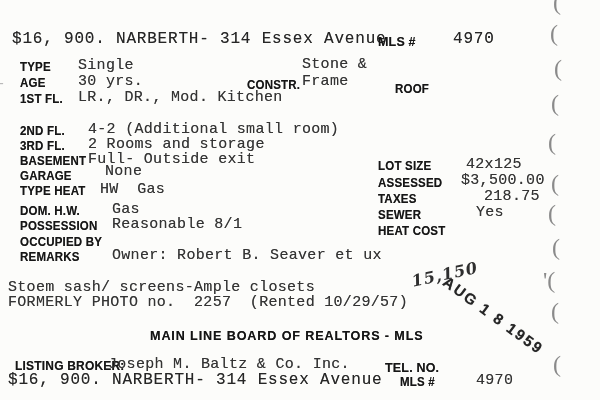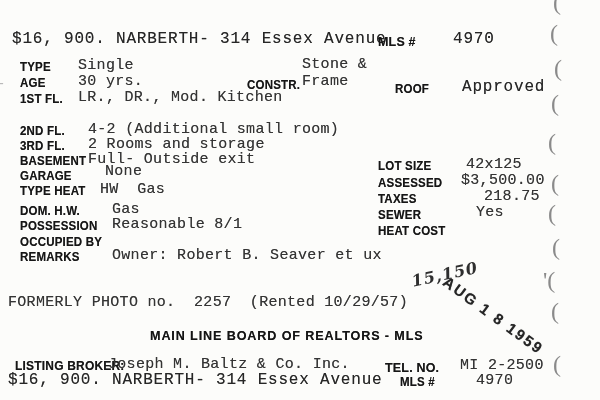--- a/index.html
+++ b/index.html
@@ -63,21 +63,20 @@
   <div class="val" style="left:78px;top:74px">30 yrs.</div>
 
   <div class="lbl" style="left:20px;top:93px">1ST FL.</div>
   <div class="val" style="left:302px;top:57px">Stone &amp;</div>
 
   <div class="val" style="left:78px;top:90px">LR., DR., Mod. Kitchen</div>
   <div class="lbl" style="left:247px;top:79px">CONSTR.</div>
   <div class="val" style="left:302px;top:74px">Frame</div>
 
   <div class="lbl" style="left:395px;top:83px">ROOF</div>
-  <div class="val big" style="left:462px;top:79px">Approved</div>
 
   <div class="lbl" style="left:20px;top:125px">2ND FL.</div>
   <div class="val" style="left:88px;top:122px">4-2 (Additional small room)</div>
 
   <div class="lbl" style="left:20px;top:140px">3RD FL.</div>
   <div class="val" style="left:88px;top:137px">2 Rooms and storage</div>
 
   <div class="lbl" style="left:20px;top:155px">BASEMENT</div>
   <div class="val" style="left:88px;top:152px">Full- Outside exit</div>
 
@@ -106,31 +105,31 @@
 
   <div class="lbl" style="left:378px;top:193px">TAXES</div>
   <div class="val" style="left:484px;top:189px">218.75</div>
 
   <div class="lbl" style="left:378px;top:209px">SEWER</div>
   <div class="val" style="left:476px;top:205px">Yes</div>
 
   <div class="lbl" style="left:378px;top:225px">HEAT COST</div>
   <div class="val" style="left:476px;top:221px"></div>
 
+  <div class="val" style="left:8px;top:280px">Stoem sash/ screens-Ample closets</div>
   <div class="val" style="left:8px;top:295px">FORMERLY PHOTO no.  2257  (Rented 10/29/57)</div>
 
   <div class="handwriting">15,150</div>
   <div class="stamp">AUG 1 8 1959</div>
 
   <div class="board">MAIN LINE BOARD OF REALTORS - MLS</div>
 
   <div class="lbl" style="left:15px;top:360px;font-size:12.5px">LISTING BROKER:</div>
   <div class="val" style="left:108px;top:357px">Joseph M. Baltz &amp; Co. Inc.</div>
   <div class="lbl" style="left:385px;top:361px;font-size:13px">TEL. NO.</div>
-  <div class="val" style="left:460px;top:358px">MI 2-2500</div>
   <div class="val big" style="left:8px;top:372px">$16, 900. NARBERTH- 314 Essex Avenue</div>
   <div class="lbl" style="left:400px;top:376px">MLS #</div>
   <div class="val" style="left:476px;top:373px">4970</div>
 
   <div class="binding">
     <span style="left:553px;top:-10px">(</span>
     <span style="left:550px;top:21px">(</span>
     <span style="left:554px;top:56px">(</span>
     <span style="left:551px;top:91px">(</span>
     <span style="left:548px;top:130px">(</span>

